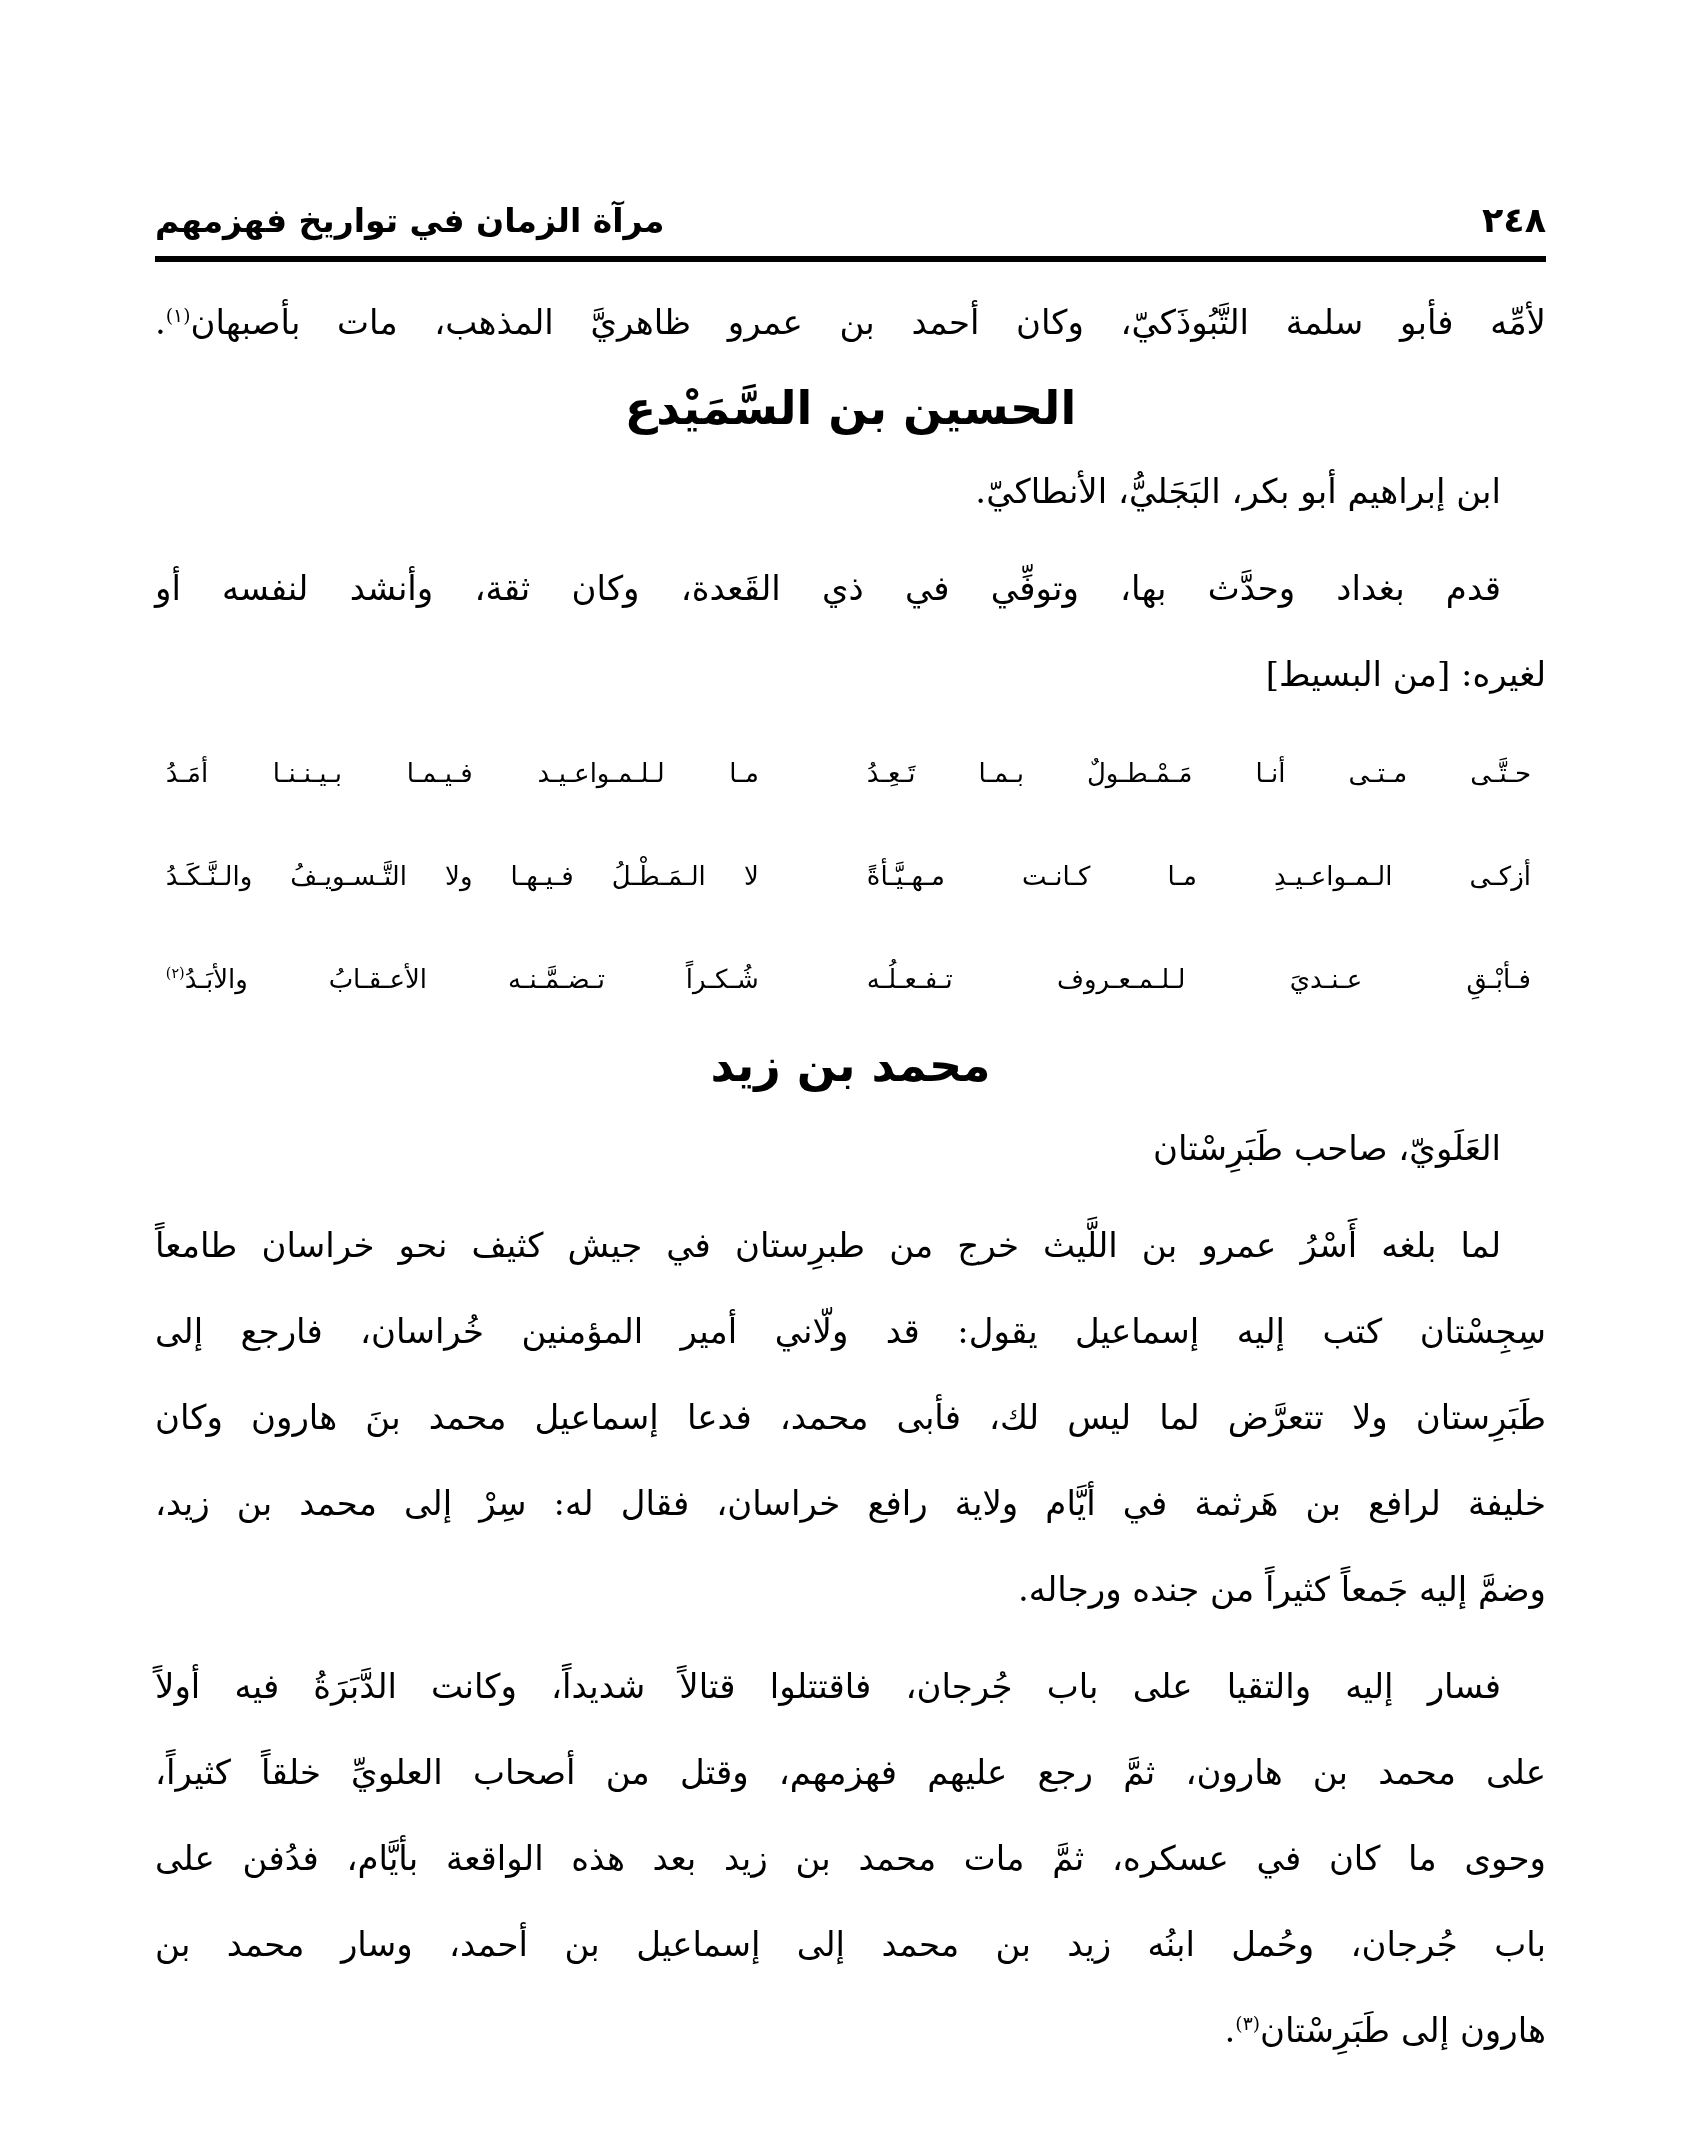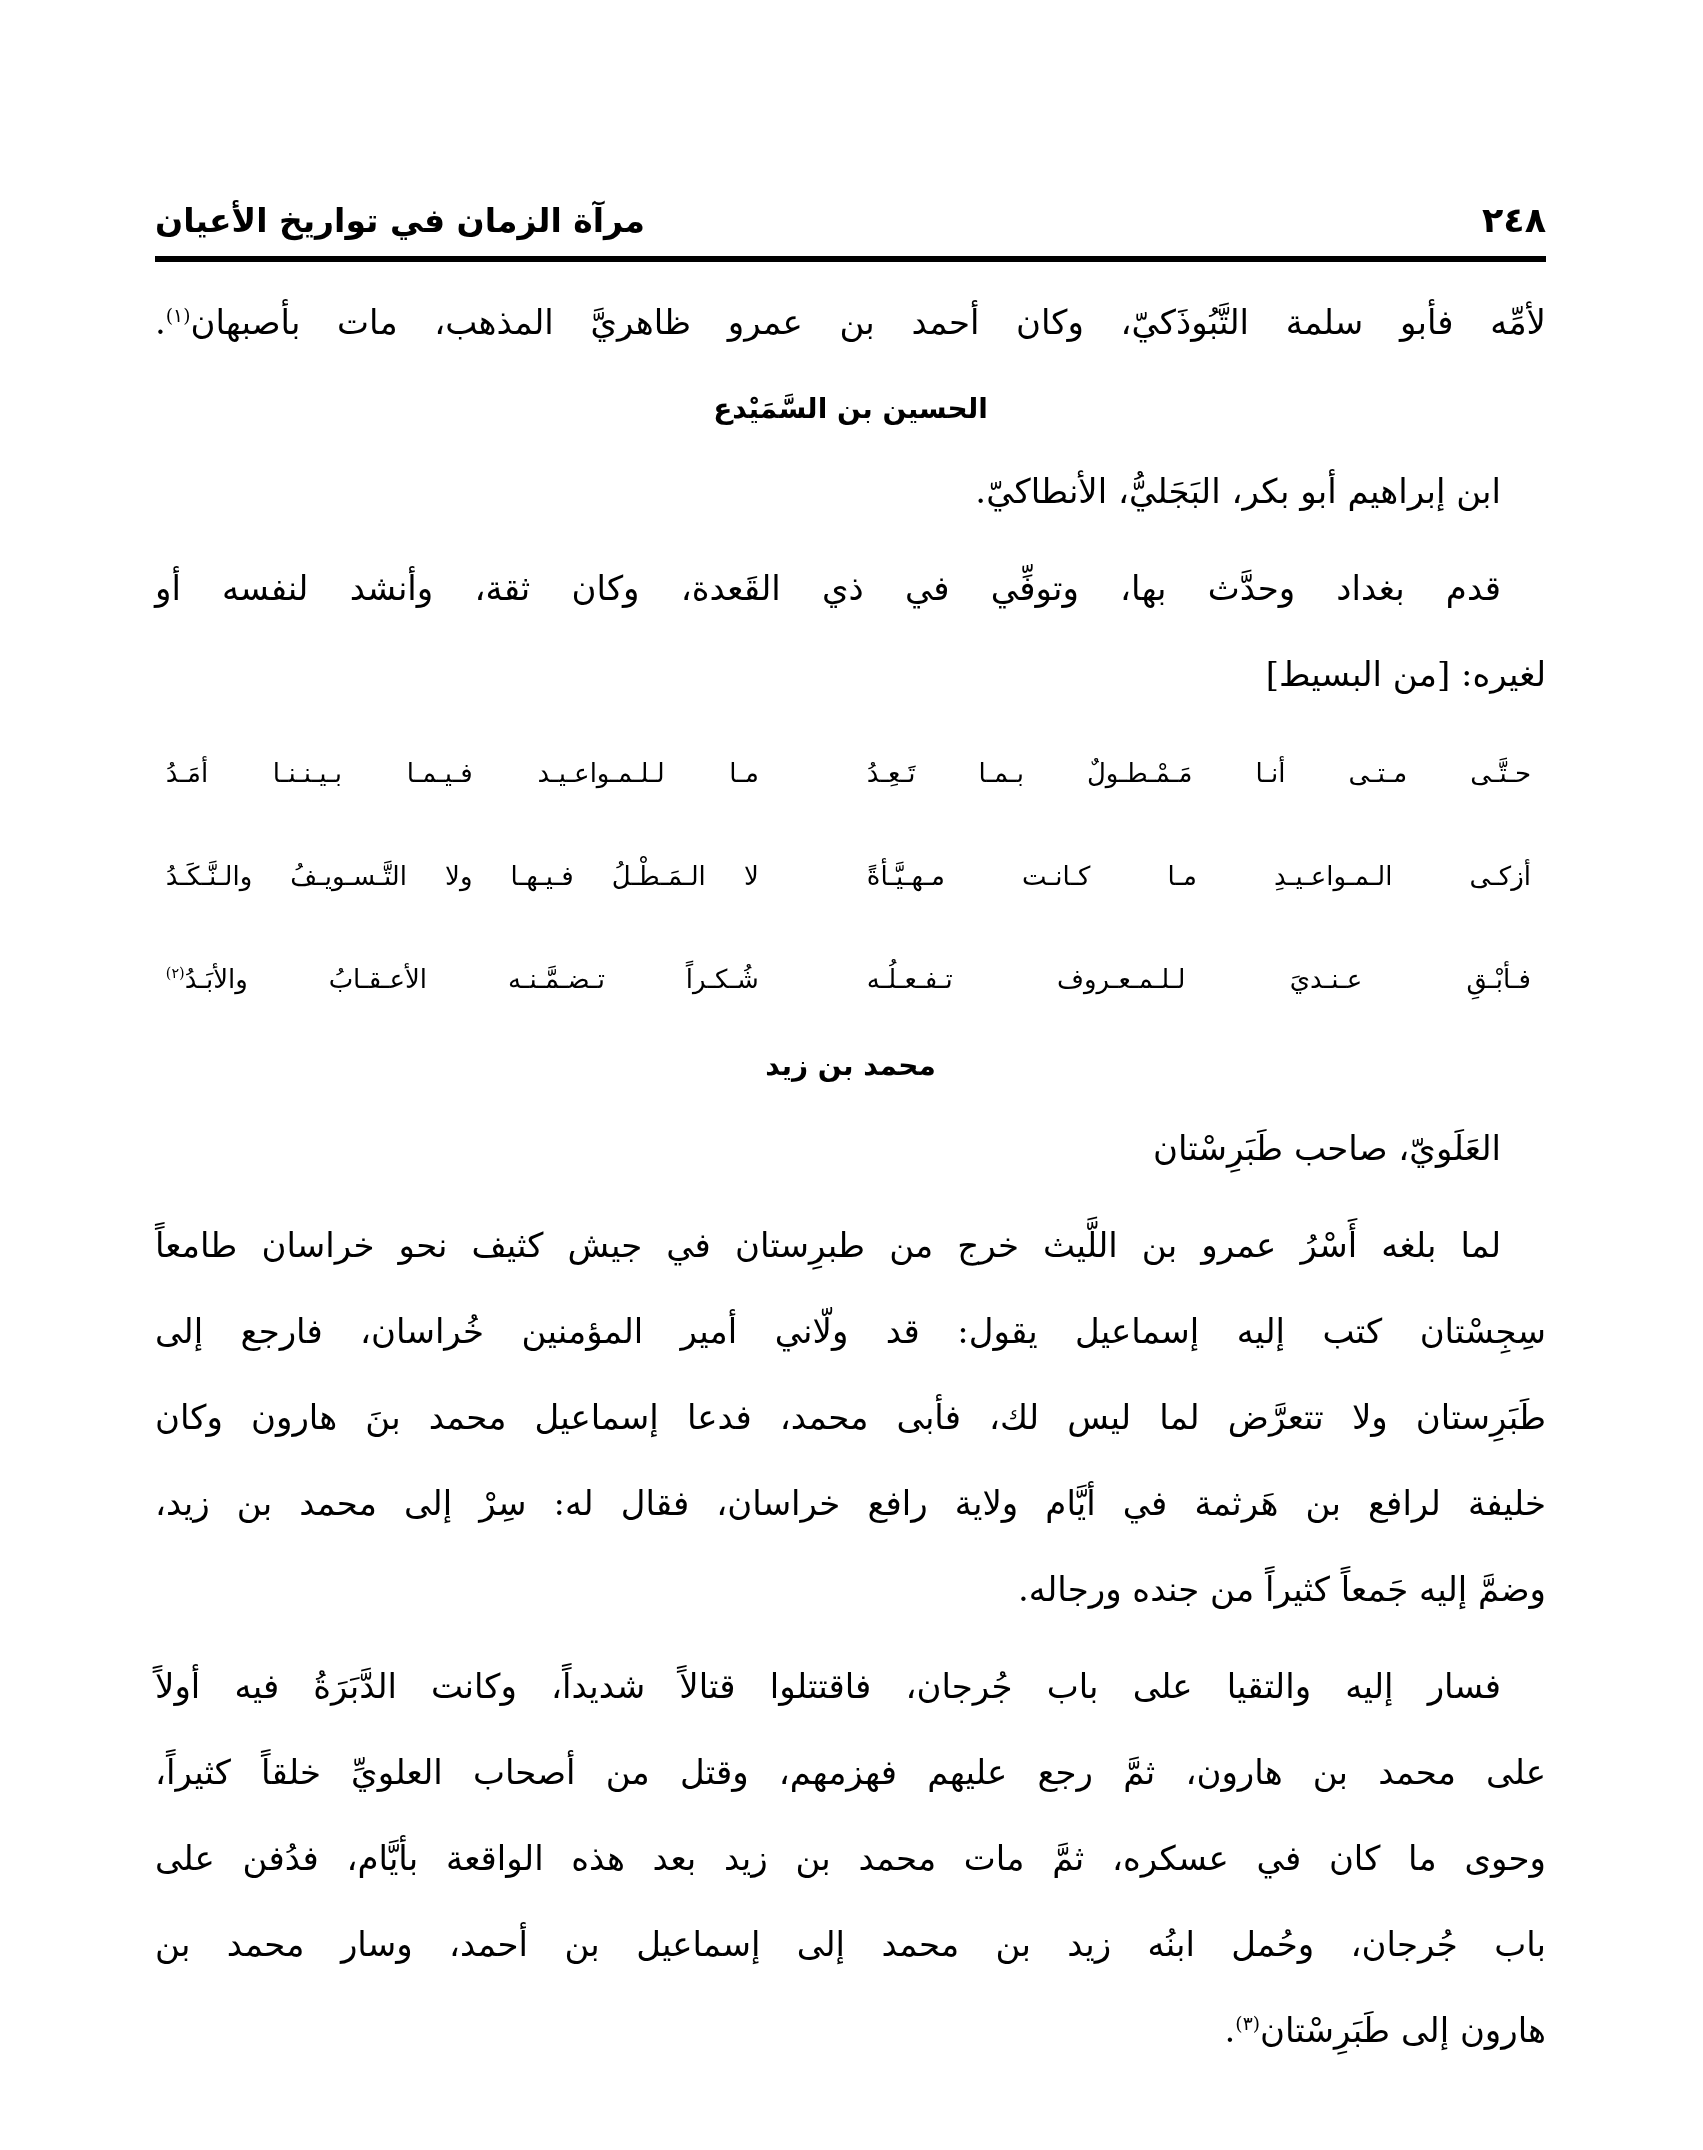--- a/index.html
+++ b/index.html
@@ -29,21 +29,21 @@
   
   .body-text { font-size: 34px; line-height: 86px; }
   p { margin: 0; }
   .line { text-align: justify; text-align-last: justify; }
   .line.last { text-align-last: right; text-align: right; }
   .line.indent { text-indent: 45px; }
   .gap-sm { margin-top: 10.8px; }
   .intro-line { margin-top: 17px; }
 
   .entry-heading {
-    font-size: 28px;
+    font-size: 46px;
     font-weight: bold;
     text-align: center;
     margin: 19.4px 0 15px;
     line-height: 49px;
   }
 
   
   .poem { margin: 13px 15px 0 10.8px; }
   .verse { display: flex; gap: 108px; margin-bottom: 17px; }
   .hemi {
@@ -61,21 +61,21 @@
     line-height: 0;
   }
 </style>
 </head>
 <body>
 
 <div class="page">
   <div class="content">
 
     <div class="page-header">
-      <span class="book-title">مرآة الزمان في تواريخ الأعيان</span>
+      <span class="book-title">مرآة الزمان في تواريخ فهزمهم</span>
       <span class="page-number">٢٤٨</span>
     </div>
     <div class="header-rule"></div>
 
     <div class="body-text">
 
       <p class="line intro-line"><span>لأمِّه فأبو سلمة التَّبُوذَكيّ، وكان أحمد بن عمرو ظاهريَّ المذهب، مات بأصبهان</span><sup class="fnref">(١)</sup><span>.</span></p>
 
       <h2 class="entry-heading">الحسين بن السَّمَيْدع</h2>
 

